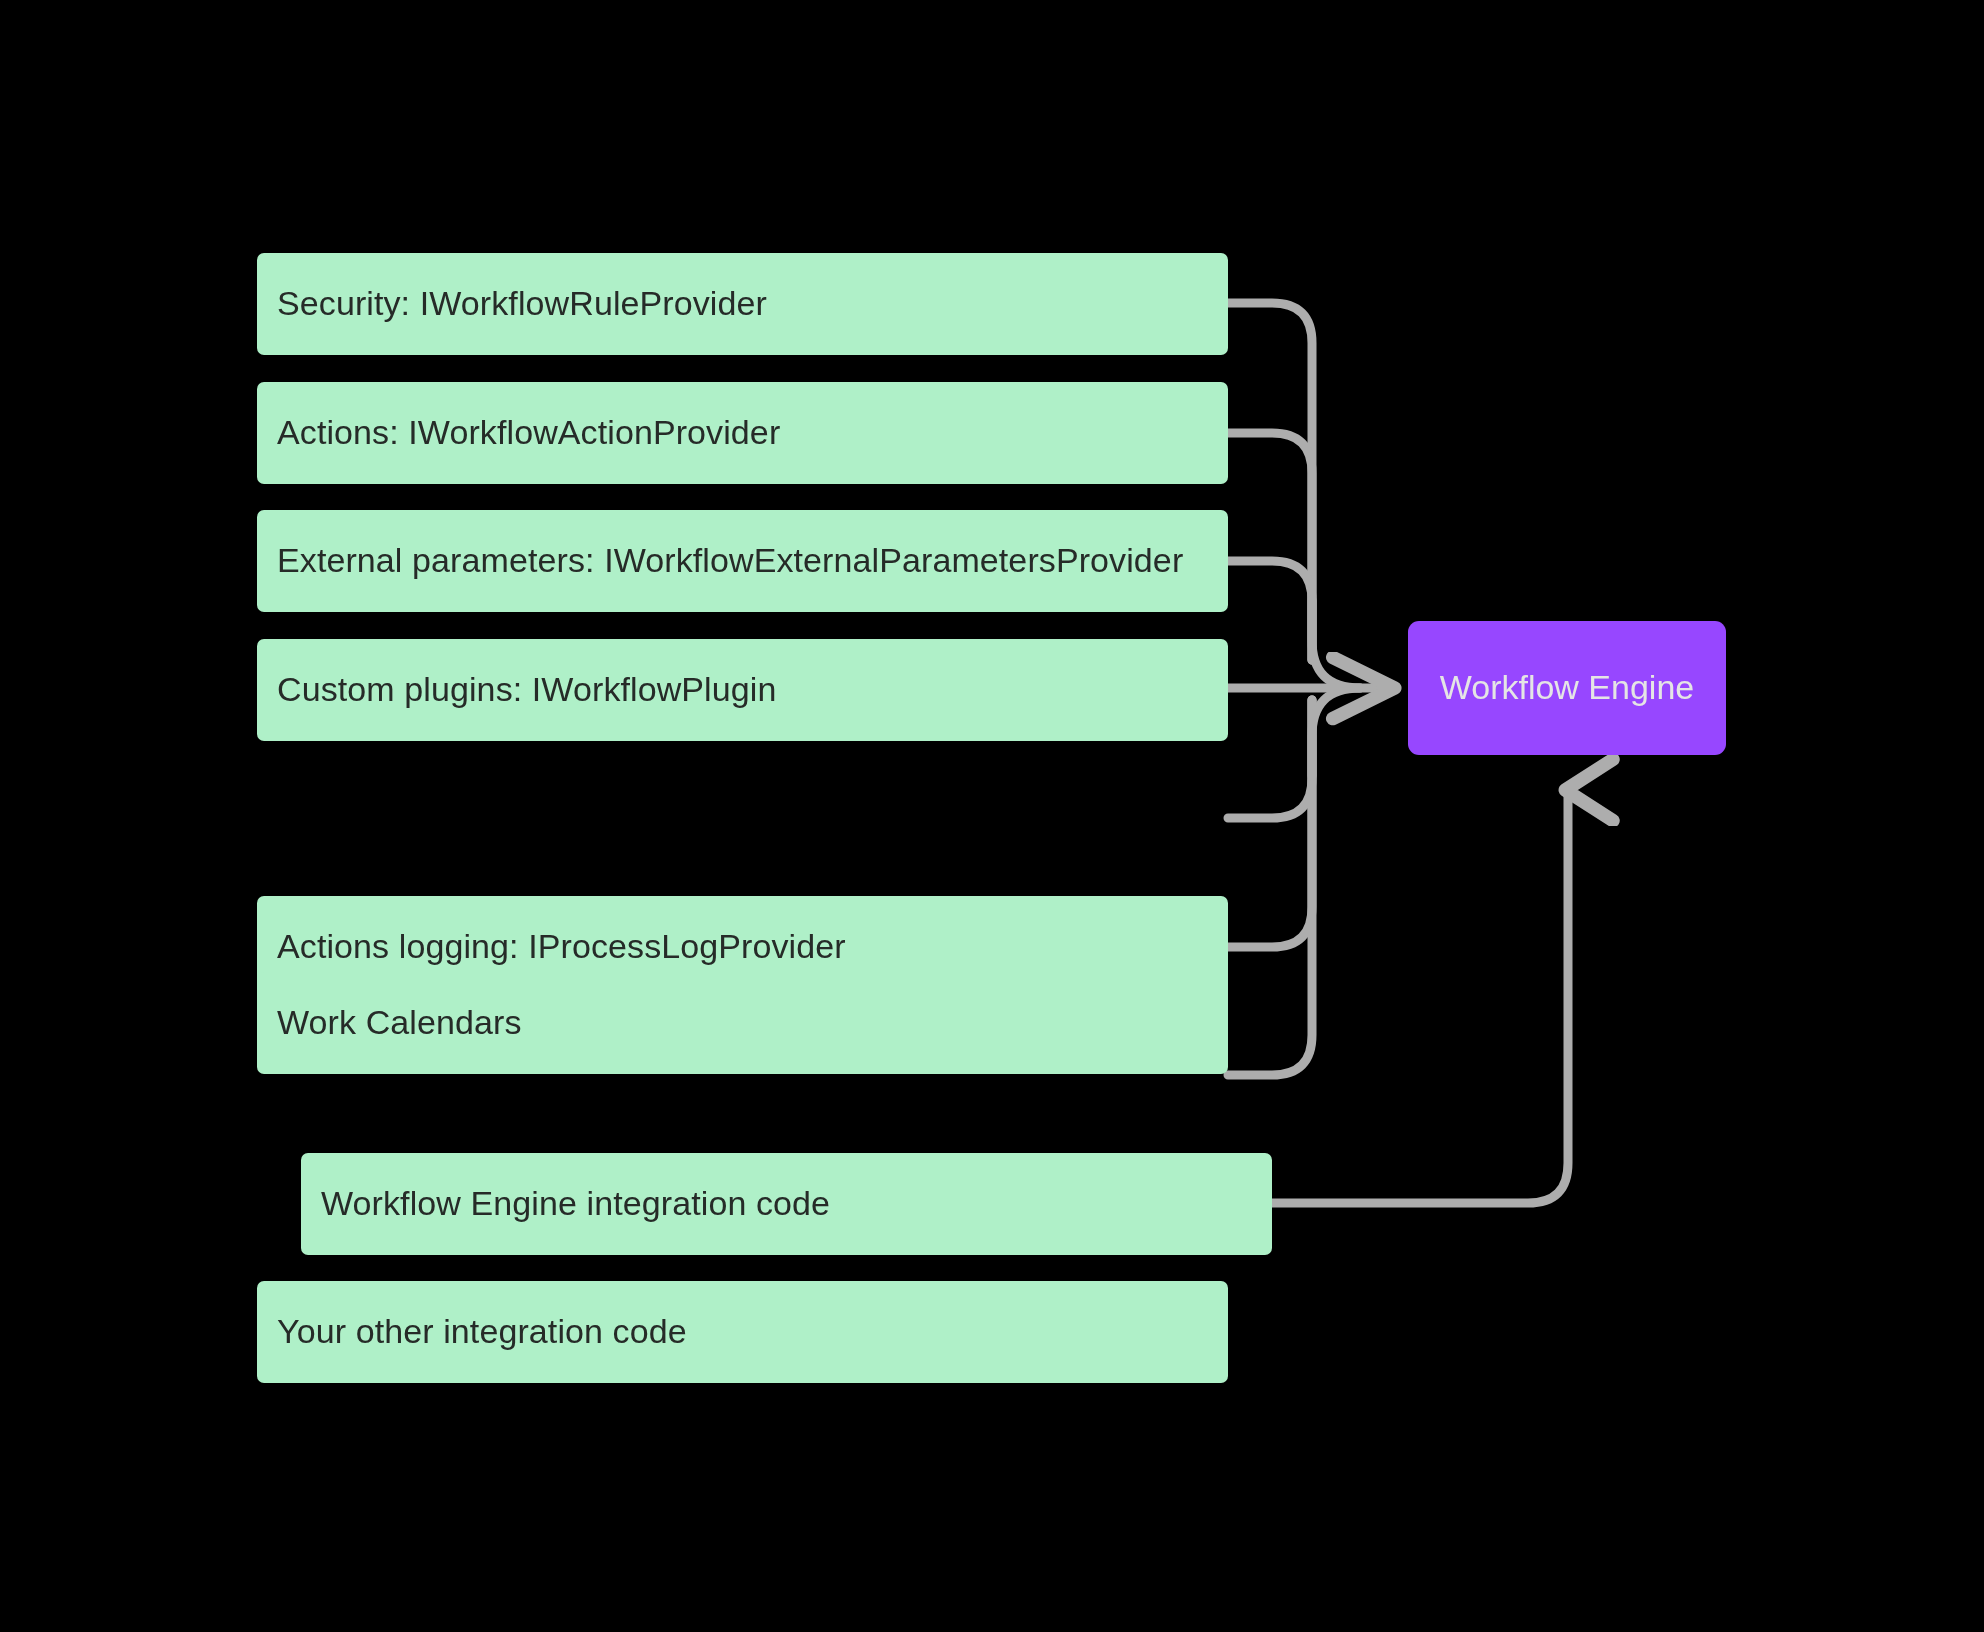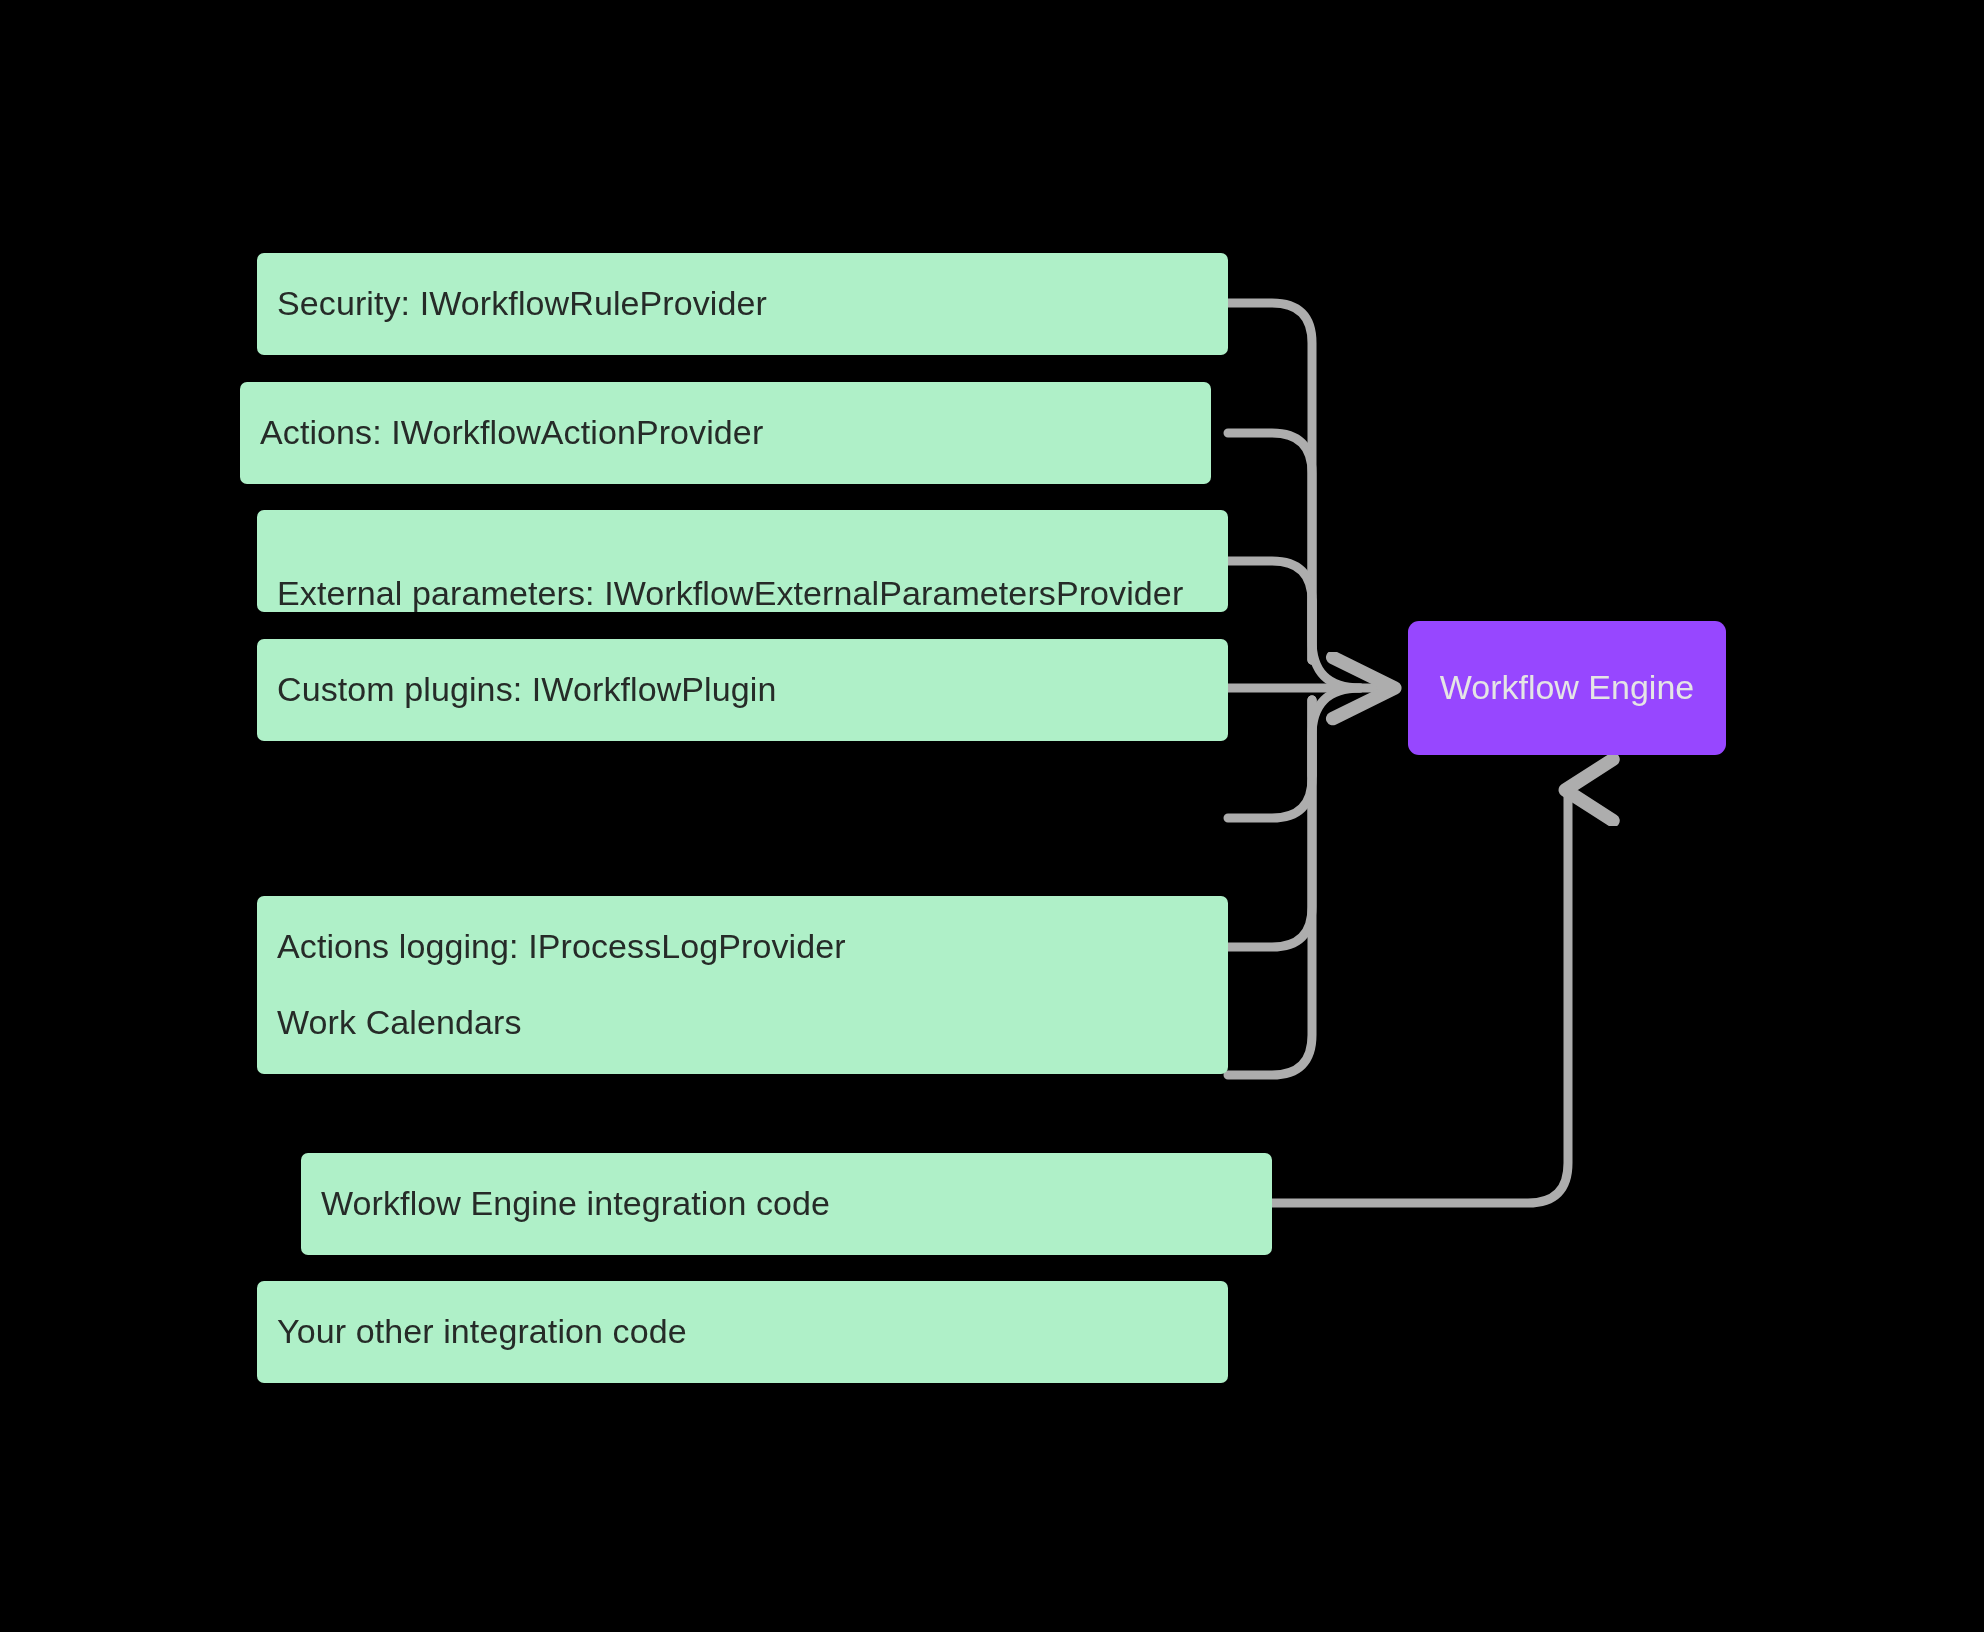--- a/index.html
+++ b/index.html
@@ -97,25 +97,25 @@
       <path d="M 1228 688 L 1393 688" marker-end="url(#arrowhead-right)"></path>
 
       <path d="M 1228 1203 L 1528 1203 Q 1568 1203 1568 1163 L 1568 790" marker-end="url(#arrowhead-up)"></path>
     </g>
   </svg>
 
   <div class="node node-green" style="left:257px; top:253px; width:971px; height:102px;">
     <span class="node-label">Security: IWorkflowRuleProvider</span>
   </div>
 
-  <div class="node node-green" style="left:240px; top:382px; width:971px; height:102px;">
+  <div class="node node-green" style="left:257px; top:382px; width:971px; height:102px;">
     <span class="node-label">Actions: IWorkflowActionProvider</span>
   </div>
 
-  <div class="node node-green" style="left:257px; top:510px; width:971px; height:102px;align-items:flex-end;">
+  <div class="node node-green" style="left:257px; top:510px; width:971px; height:102px;">
     <span class="node-label">External parameters: IWorkflowExternalParametersProvider</span>
   </div>
 
   <div class="node node-green" style="left:257px; top:639px; width:971px; height:102px;">
     <span class="node-label">Custom plugins: IWorkflowPlugin</span>
   </div>
 
 
   <div class="node node-green" style="left:257px; top:896px; width:971px; height:102px;">
     <span class="node-label">Actions logging: IProcessLogProvider</span>

